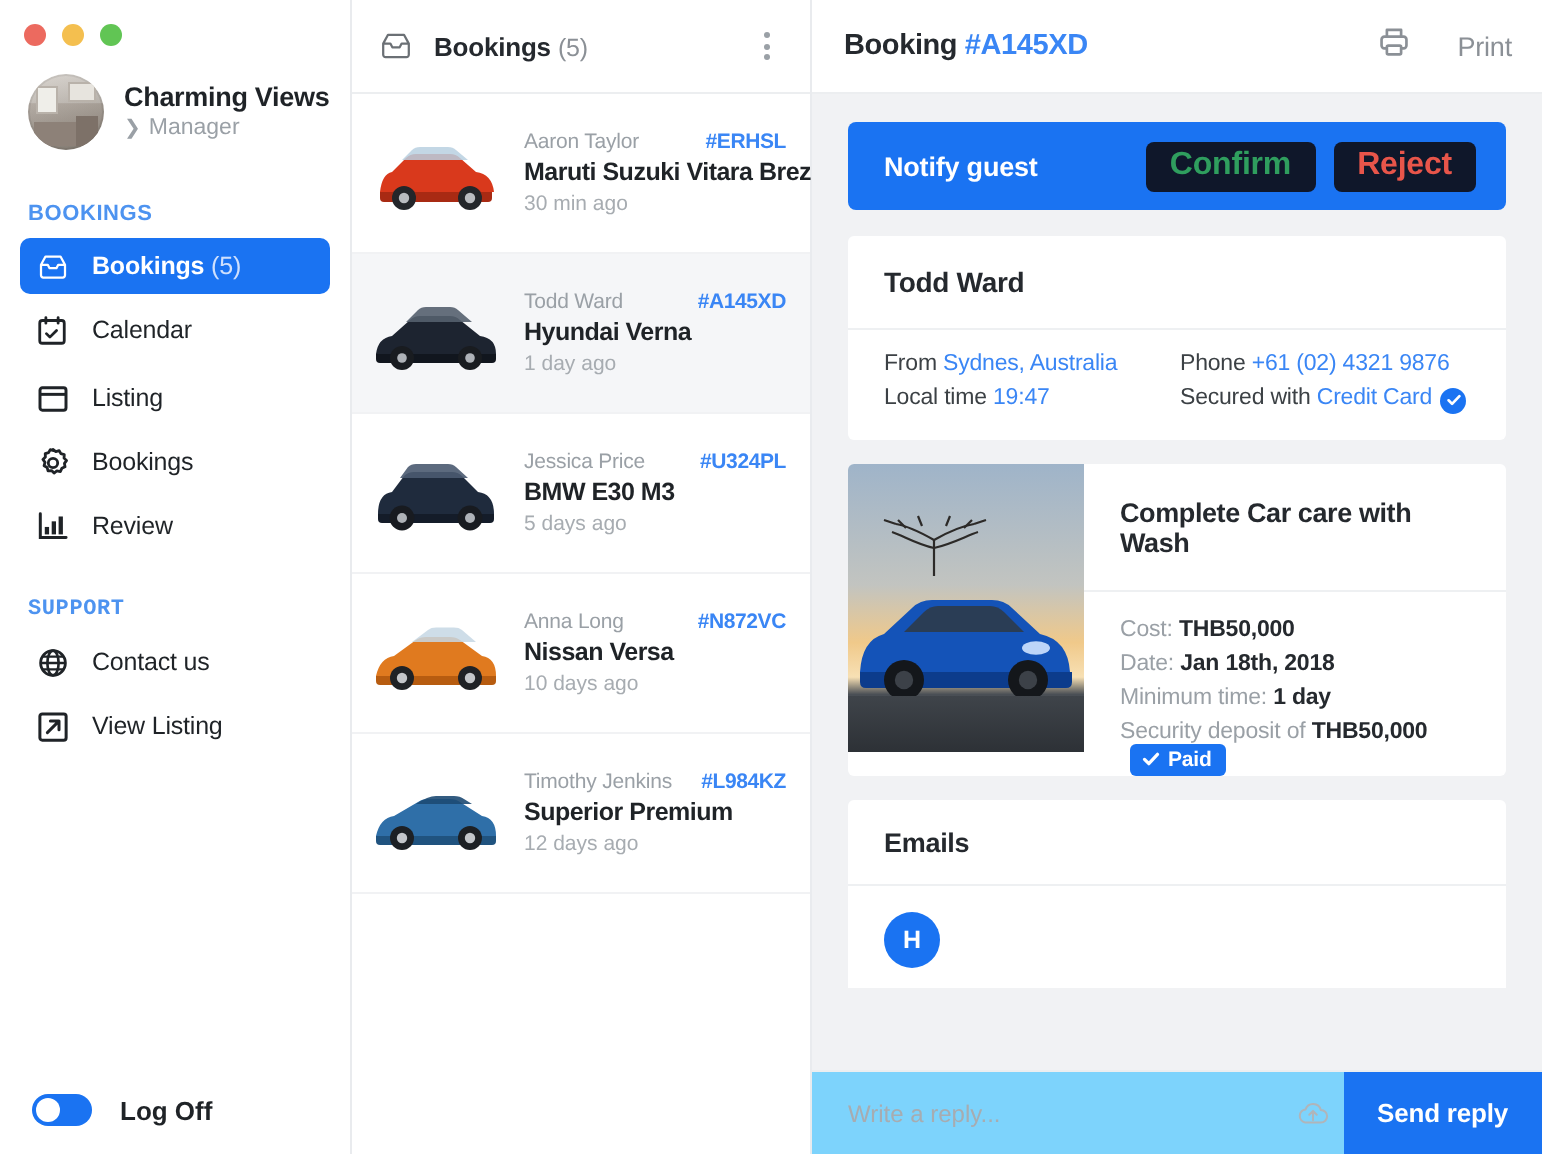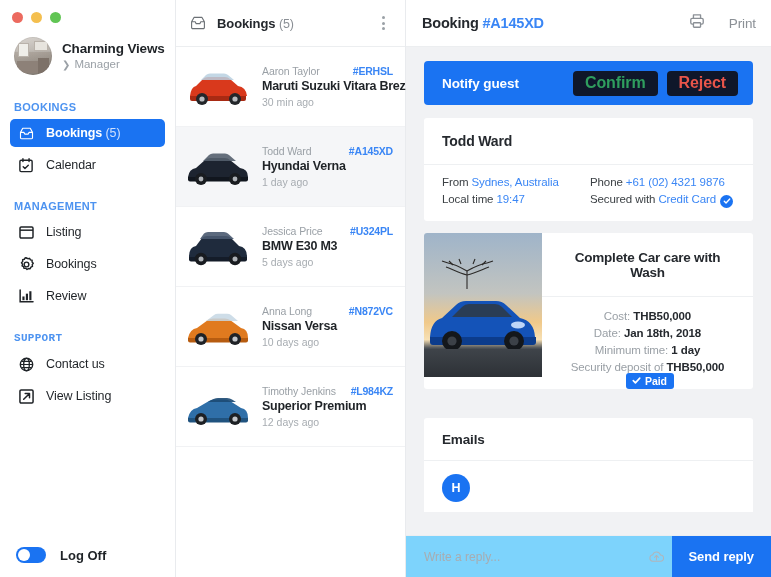--- a/index.html
+++ b/index.html
@@ -195,21 +195,21 @@
   .meta-col.left { width: 148px; }
   .meta-line { white-space: nowrap; letter-spacing: -0.1px; }
   .meta-link { color: #3a86f5; }
   .verif {
     display: inline-flex; align-items: center; justify-content: center;
     width: 13px; height: 13px; border-radius: 50%; background: #1a73f2;
     vertical-align: -2px; margin-left: 4px;
   }
   .verif svg { display:block; }
 
-  .card-service { display: flex; margin-bottom: 29px; overflow: hidden; text-align: center; }
+  .card-service { display: flex; margin-bottom: 12px; overflow: hidden; }
   .service-photo {
     width: 118px; flex: 0 0 118px; height: 144px;
     position: relative; overflow: hidden;
     background: linear-gradient(#9fb4c9 0%, #c2c4c0 42%, #f0c98a 62%, #f7e0b4 74%, #4a4f55 80%, #3b4046 100%);
   }
   .service-photo .tree {
     position: absolute; left: 4px; top: 22px; width: 78px; height: 34px;
   }
   .service-photo .suv {
     position: absolute; left: -2px; bottom: 24px; width: 122px; height: 62px;
@@ -316,21 +316,20 @@
           <svg width="14" height="15" viewBox="0 0 16 17">
               <rect x="1" y="2.5" width="14" height="13" rx="1.5" fill="none" stroke="#1f2327" stroke-width="1.6"></rect>
               <path d="M4.5 0.8 V4 M11.5 0.8 V4" stroke="#1f2327" stroke-width="1.6" stroke-linecap="round"></path>
               <path d="M4.8 10 l2 2 l3.8 -3.8" fill="none" stroke="#1f2327" stroke-width="1.6" stroke-linecap="round" stroke-linejoin="round"></path>
             </svg>
         </span>
         <span class="nav-label">Calendar</span>
       </div>
     </nav>
 
-    <div class="nav-section sec-management">MANAGEMENT</div>
     <nav class="nav-list">
       <div class="nav-item">
         <span class="nav-ico">
           <svg width="15" height="13" viewBox="0 0 16 14">
               <rect x="1" y="1" width="14" height="12" rx="1.3" fill="none" stroke="#1f2327" stroke-width="1.6"></rect>
               <path d="M1 4.5 H15" stroke="#1f2327" stroke-width="1.6"></path>
             </svg>
         </span>
         <span class="nav-label">Listing</span>
       </div>

